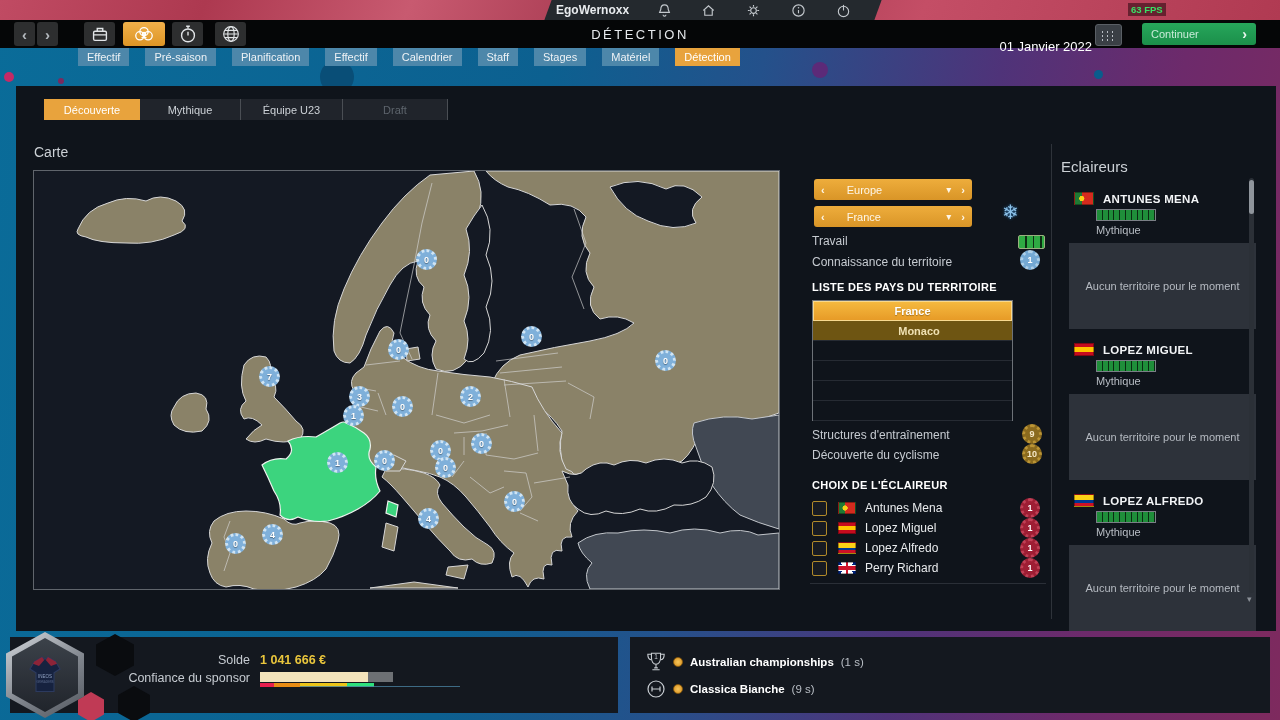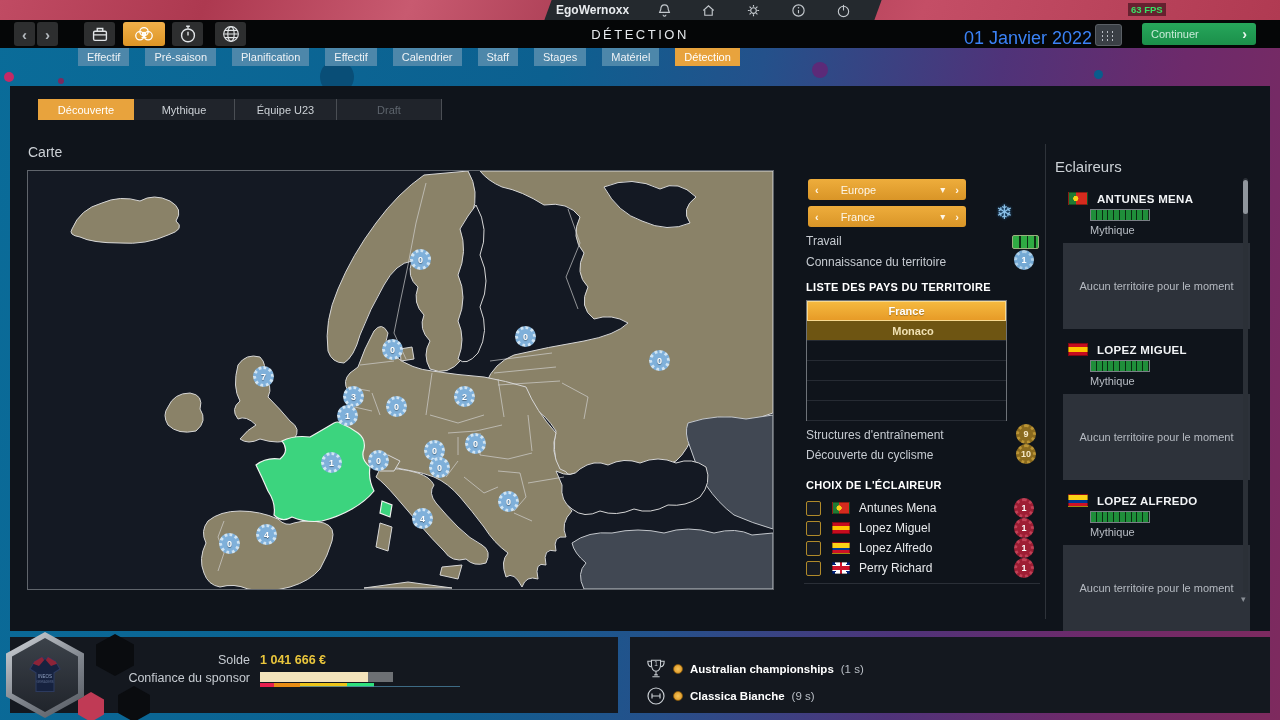--- a/index.html
+++ b/index.html
@@ -16,34 +16,34 @@
   .sb-fps{position:absolute;left:1128px;top:3px;z-index:2;color:#3ae065;background:rgba(48,12,20,.6);
     font-size:9.5px;font-weight:bold;padding:1px 3px;}
   
   .navbar{position:absolute;left:0;top:20px;width:1280px;height:28px;background:#050607;z-index:10;}
   .nav-title{position:absolute;left:0;right:0;top:7px;text-align:center;color:#e6e9ec;font-size:13px;letter-spacing:2.5px;}
   .nbtn{position:absolute;top:2px;height:24px;background:#2d2e2f;border-radius:3px;display:flex;align-items:center;justify-content:center;}
   .nbtn.arrow{width:21px;color:#b4b9be;font-size:15px;font-weight:bold;}
   .nbtn.icb{width:31px;}
   .nbtn.icb.wide{width:42px;}
   .nbtn.icb.active{background:linear-gradient(#f0b04a,#dd9525);}
-  .nav-date{position:absolute;right:188px;top:8px;color:#3b82f6;font-size:18px;}
+  .nav-date{position:absolute;right:188px;top:19px;color:#ffffff;font-size:13px;}
   .cal-btn{position:absolute;right:158px;top:4px;width:25px;height:20px;background:#3a3f45;border:1px solid #5a5f65;border-radius:3px;}
   .cal-btn:after{content:"";position:absolute;left:4px;right:4px;top:5px;bottom:3px;
     background:radial-gradient(#b9bec5 0.9px,transparent 1.1px);background-size:5px 4px;}
   .continue-btn{position:absolute;right:24px;top:3px;width:114px;height:22px;border-radius:3px;
     background:linear-gradient(#27a65b,#1b8f4a);display:flex;align-items:center;padding:0 9px;box-sizing:border-box;}
   .continue-btn .lbl{color:#c9ebd8;font-size:11px;}
   .continue-btn .chv{margin-left:auto;color:#eaf7f0;font-size:14px;font-weight:bold;}
   
   .tabsrow{position:absolute;left:78px;top:47px;display:flex;gap:16px;z-index:5;}
   .tab{height:19px;padding:0 9px;background:#4d87aa;color:#eef2f5;font-size:11px;display:flex;align-items:center;}
   .tab.active{background:#e8a33d;color:#fff;}
   
-  .panel{position:absolute;left:10px;top:86px;width:1260px;height:545px;background:#0f141b;z-index:3;}
+  .panel{position:absolute;left:16px;top:86px;width:1260px;height:545px;background:#0f141b;z-index:3;}
   .subtabs{position:absolute;left:28px;top:13px;display:flex;}
   .subtab{width:96px;height:21px;background:#20242b;color:#ccd1d6;font-size:11px;
     display:flex;align-items:center;justify-content:center;border-right:1px solid #4a4e54;}
   .subtab.active{background:#e8a33d;color:#fff;border-right:none;}
   .subtab.disabled{color:#5d646c;}
   .carte-label{position:absolute;left:18px;top:58px;color:#ccd1d6;font-size:14px;}
   
   .map-wrap{position:absolute;left:17px;top:84px;width:745px;height:418px;background:#141923;border:1px solid #60656c;}
   .map-wrap svg{position:absolute;left:0;top:0;}
   .land{fill:#8a8268;stroke:#d6d6d6;stroke-width:1;}
@@ -121,21 +121,21 @@
   .sp-strip{position:absolute;left:250px;top:46px;height:4px;display:flex;}
   .sp-strip span{height:4px;display:block;}
   .sp-line{position:absolute;left:290px;top:49px;width:160px;height:1px;background:#47809e;opacity:.8;}
   .hexshape{clip-path:polygon(50% 0,100% 25%,100% 75%,50% 100%,0 75%,0 25%);}
   .hexb{position:absolute;left:6px;top:632px;width:78px;height:86px;z-index:6;
     background:linear-gradient(145deg,#d4d8dd,#7d828a 58%,#51565e);
     display:flex;align-items:center;justify-content:center;}
   .hexb-inner{width:66px;height:74px;background:linear-gradient(#3c424a,#20242b);
     display:flex;align-items:center;justify-content:center;}
   .hx{position:absolute;z-index:4;}
-  .ev-row{position:absolute;left:16px;display:flex;align-items:center;gap:7px;margin-top:7px;}
+  .ev-row{position:absolute;left:16px;display:flex;align-items:center;gap:7px;}
   .ev-dot{width:8px;height:8px;border-radius:50%;background:radial-gradient(#f5c55a,#d98f1f);border:1px solid #8a5c10;flex:none;}
   .ev-name{color:#fff;font-size:11.5px;font-weight:bold;}
   .ev-detail{color:#b9bec5;font-size:11.5px;}
 </style>
 </head>
 <body>
 
 <div class="screen">
 
   <div class="deco" style="left:4px;top:72px;width:10px;height:10px;background:#c52a66;"></div>

